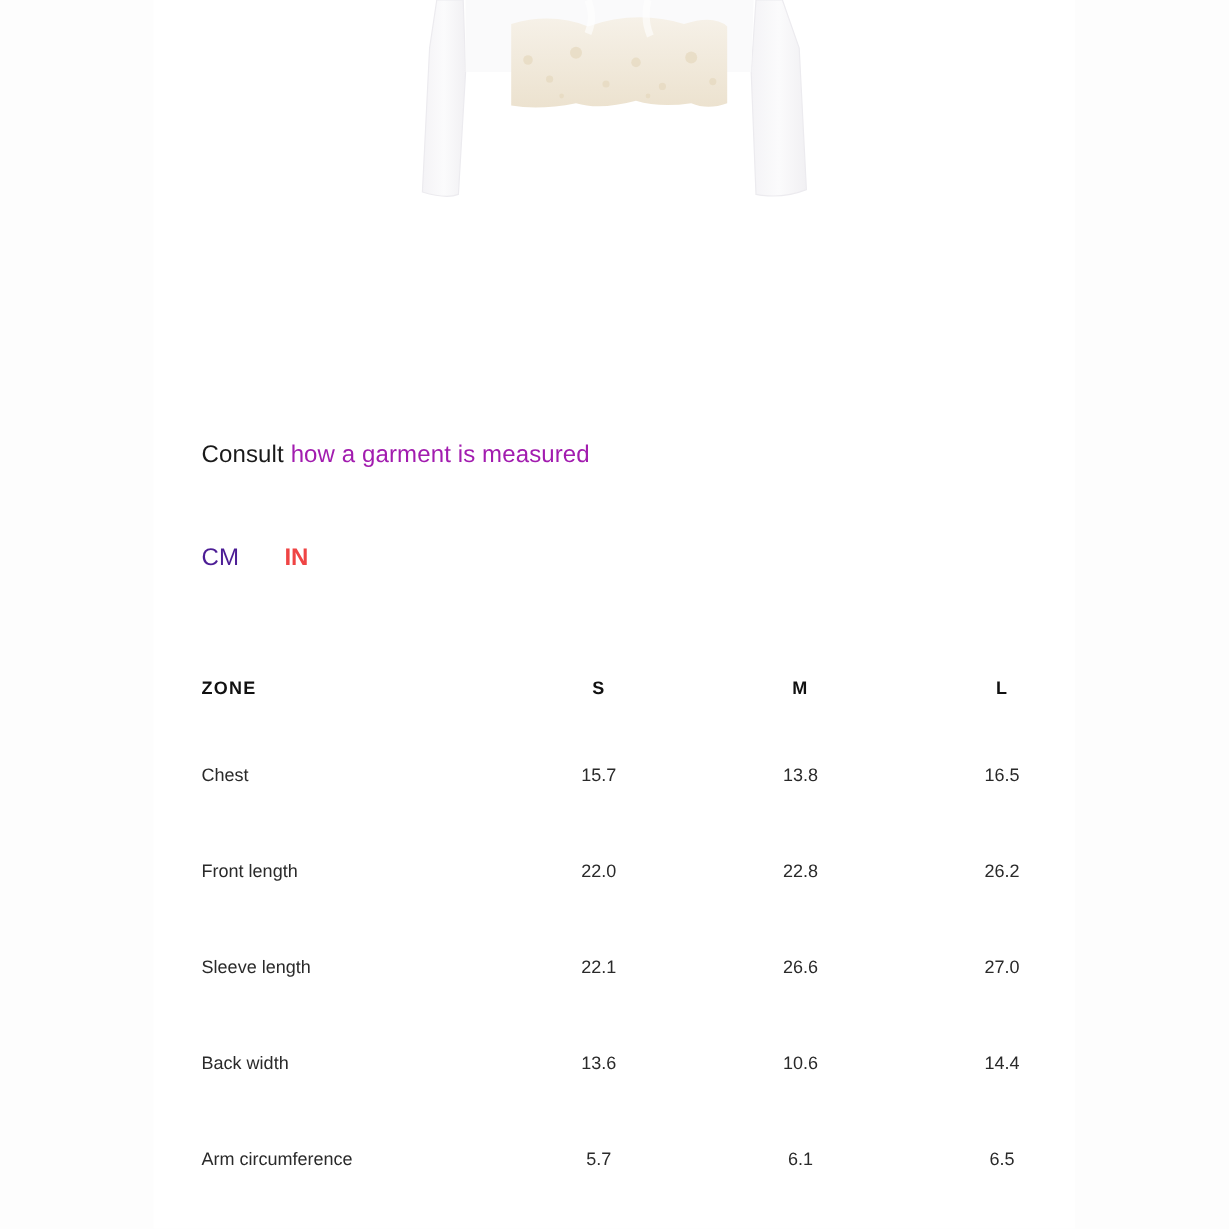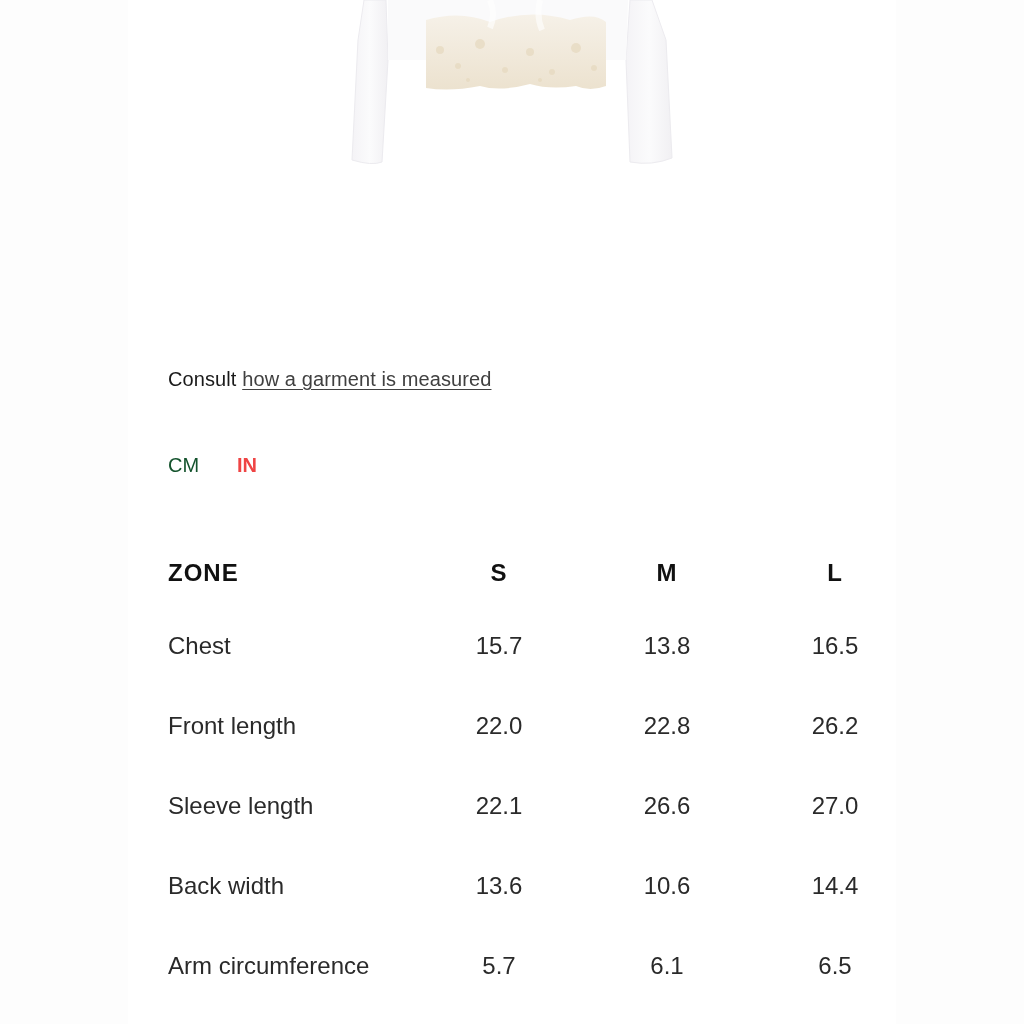--- a/index.html
+++ b/index.html
@@ -35,37 +35,36 @@
     }
     .consult-line {
       position: absolute;
       left: 168px;
       top: 368px;
       font-size: 20px;
       color: #1a1a1a;
       letter-spacing: 0.1px;
     }
     .consult-link {
-      color: #404040;
-      text-decoration: underline;
+      color: #a21caf;
       text-underline-offset: 3px;
       text-decoration-thickness: 1px;
       cursor: pointer;
     }
     .unit-toggle {
       position: absolute;
       left: 168px;
       top: 454px;
       display: flex;
       gap: 0;
       font-size: 20px;
     }
     .unit-option {
       cursor: pointer;
-      color: #14532d;
+      color: #4c1d95;
     }
     .unit-option.cm { width: 69px; }
     .unit-option.active {
       font-weight: bold;
       color: #ef4444;
     }
     .size-table {
       position: absolute;
       left: 168px;
       top: 540px;
@@ -75,21 +74,21 @@
       position: relative;
       height: 80px;
       display: flex;
       align-items: center;
     }
     .row.header {
       height: 66px;
     }
     .cell {
       position: absolute;
-      font-size: 24px;
+      font-size: 15px;
       color: #2a2a2a;
       white-space: nowrap;
     }
     .cell.zone { left: 0; }
     .cell.col-s { left: 331px; width: 0; display: flex; justify-content: center; }
     .cell.col-m { left: 499px; width: 0; display: flex; justify-content: center; }
     .cell.col-l { left: 667px; width: 0; display: flex; justify-content: center; }
     .row.header .cell {
       font-weight: bold;
       color: #111111;

